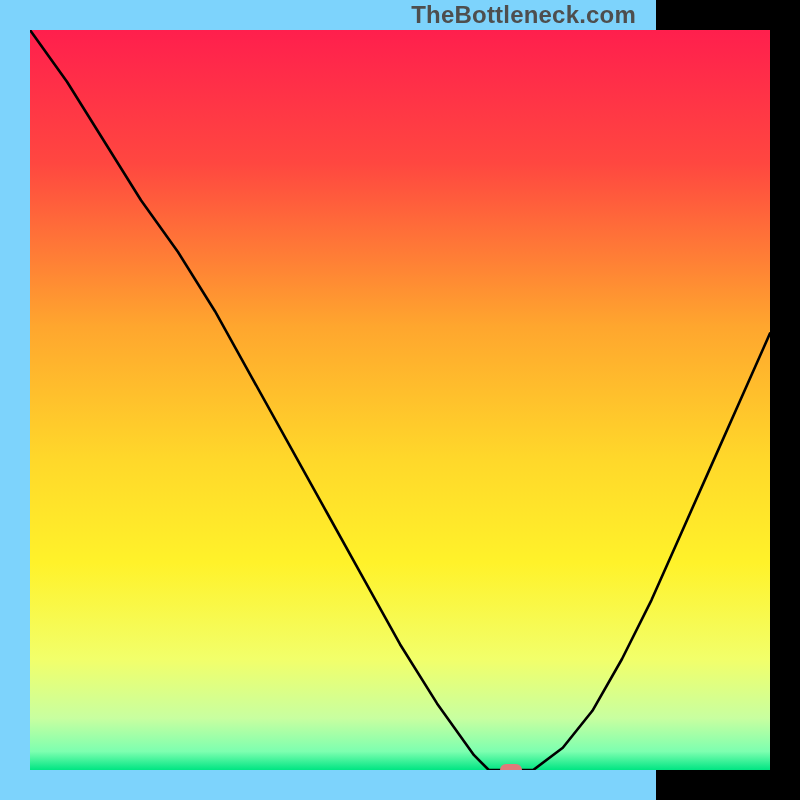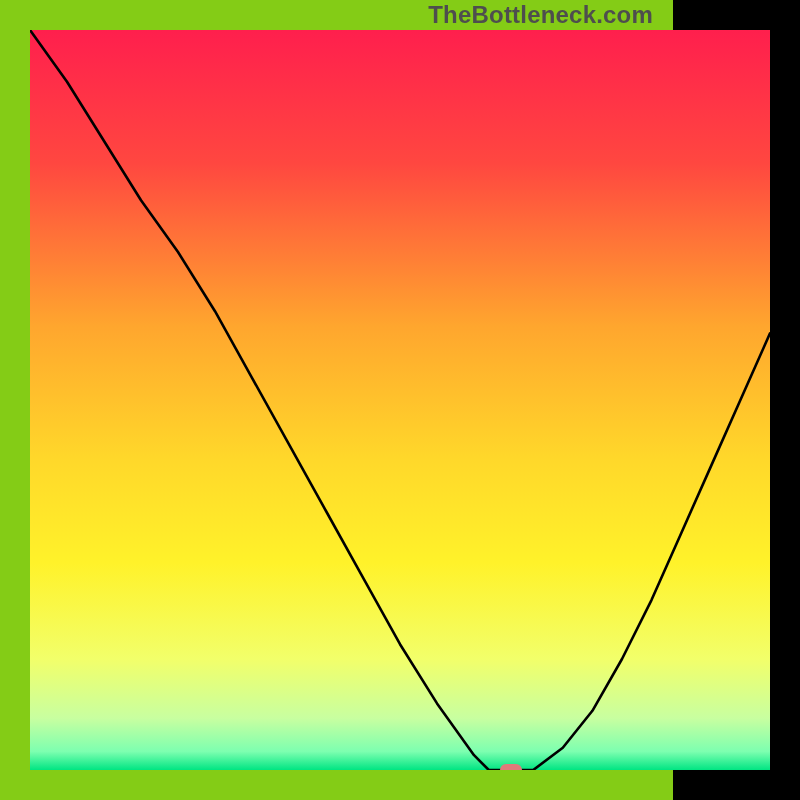--- a/index.html
+++ b/index.html
@@ -8,22 +8,21 @@
     width: 800px;
     height: 800px;
     background: #000;
     overflow: hidden;
     font-family: Arial, Helvetica, sans-serif;
   }
   .frame {
     position: relative;
     width: 656px;
     height: 800px;
-    background: #84cc16;
-    padding-left: 17px;
+    background: #7dd3fc;
   }
   .watermark {
     position: absolute;
     top: 1px;
     right: 20px;
     color: #4e4e4e;
     font-size: 24px;
     font-weight: bold;
     letter-spacing: 0.2px;
     z-index: 5;

